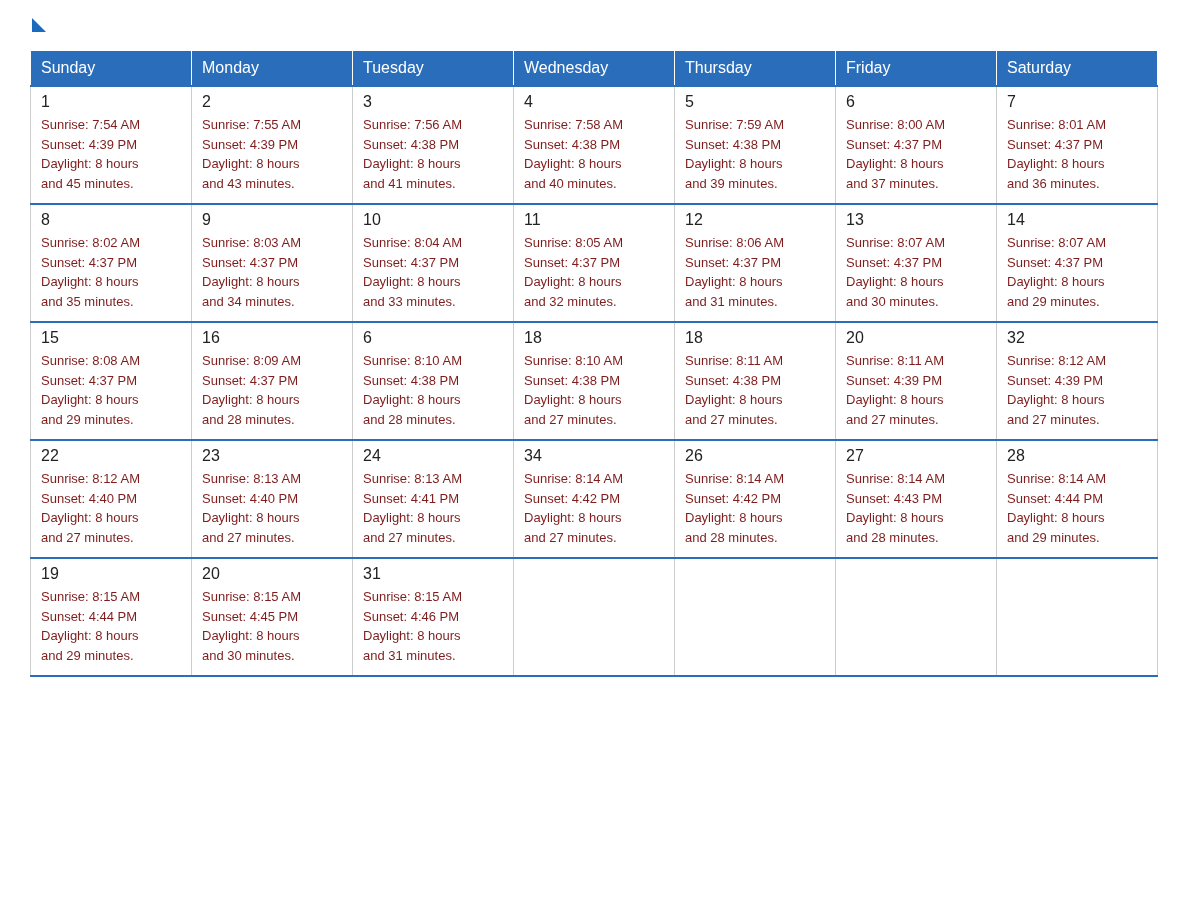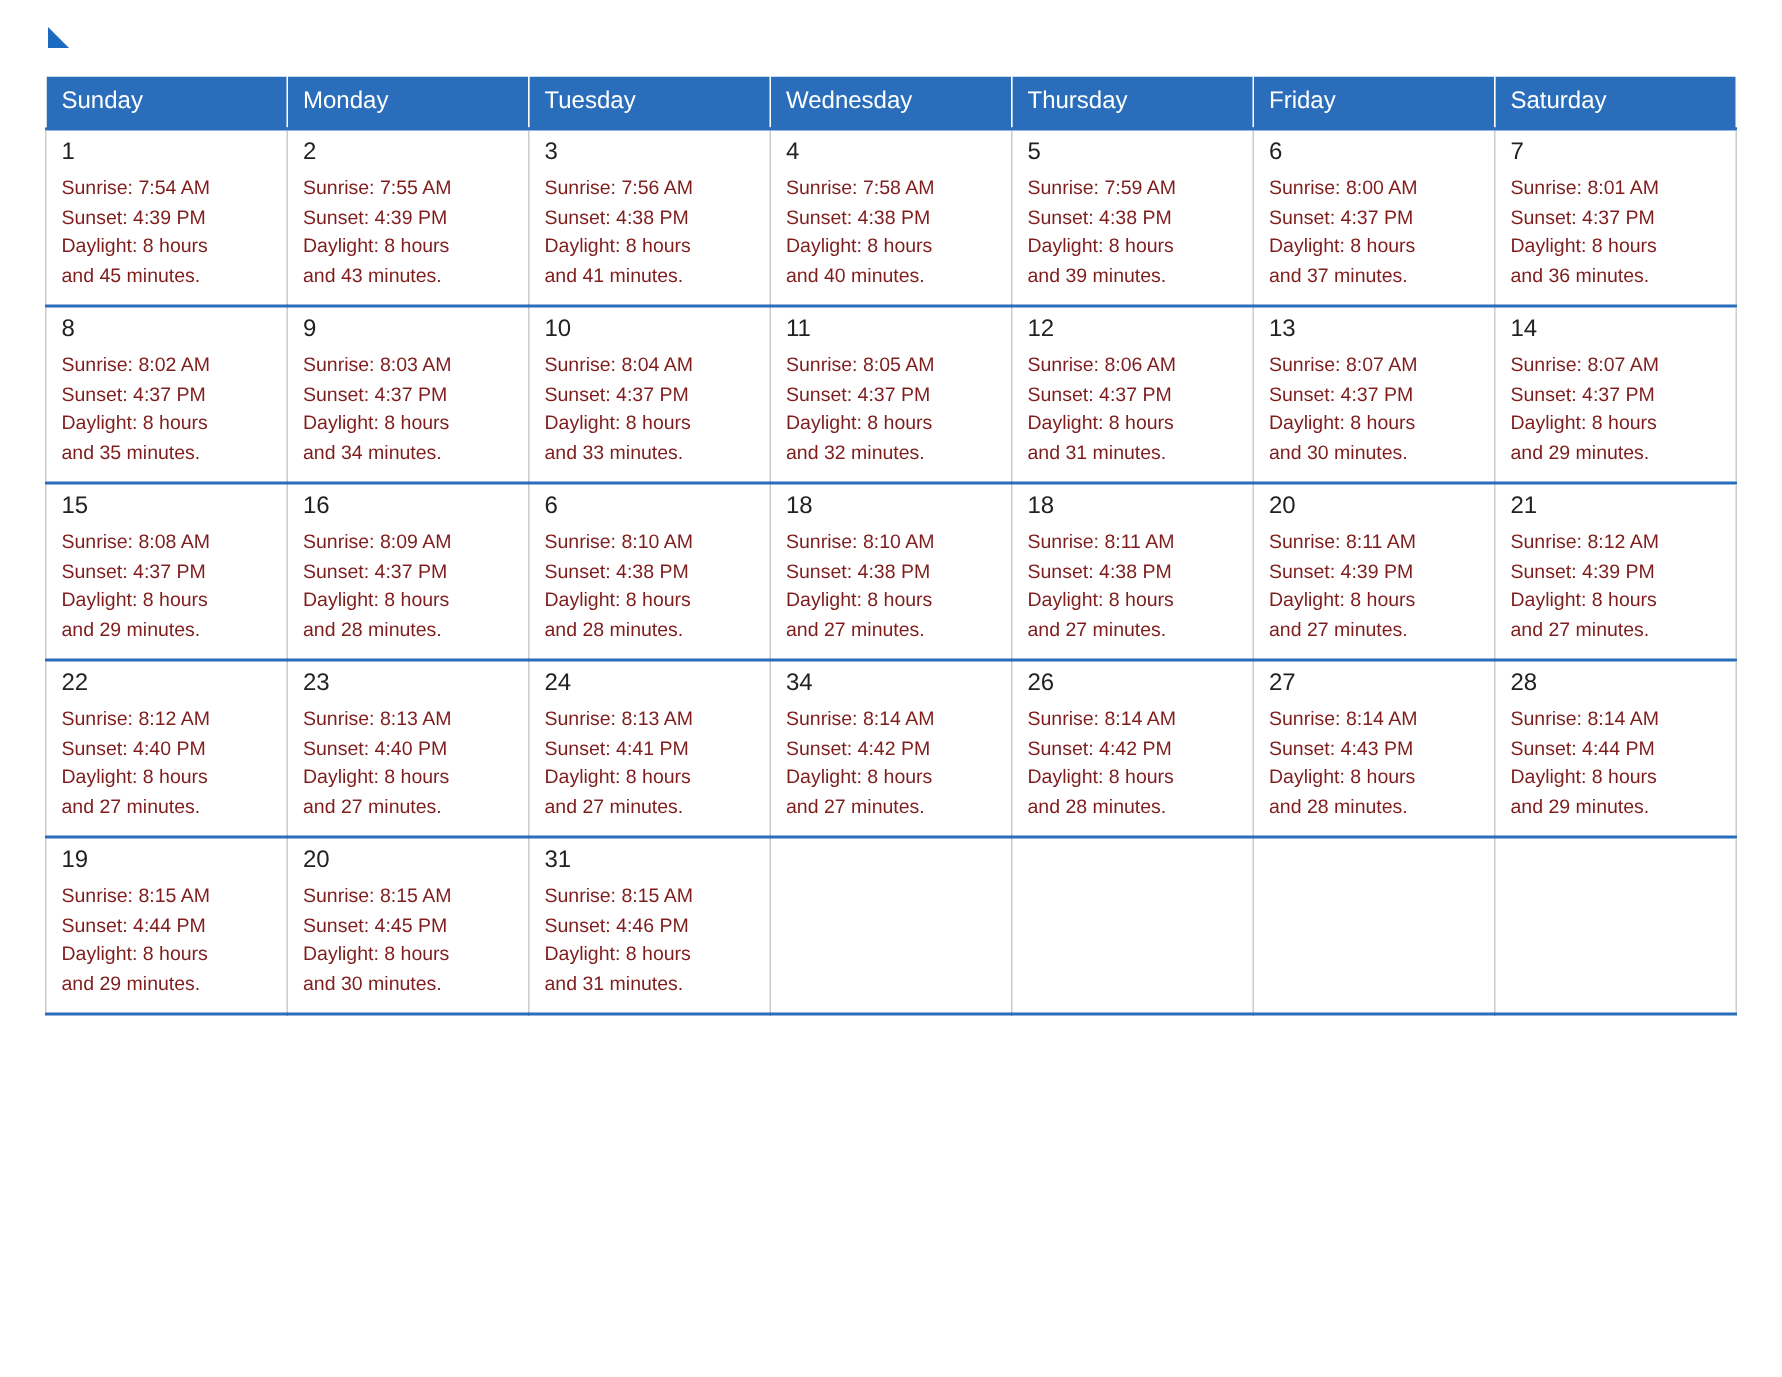--- a/index.html
+++ b/index.html
@@ -310,21 +310,21 @@
         <td>
         <span class="day-number">20</span>
         <div class="day-info">
           Sunrise: 8:11 AM<br>
           Sunset: 4:39 PM<br>
           Daylight: 8 hours<br>
           and 27 minutes.
         </div>
       </td>
         <td>
-        <span class="day-number">21</span>
+        <span class="day-number">32</span>
         <div class="day-info">
           Sunrise: 8:12 AM<br>
           Sunset: 4:39 PM<br>
           Daylight: 8 hours<br>
           and 27 minutes.
         </div>
       </td>
       </tr>
       <tr>
         <td>

